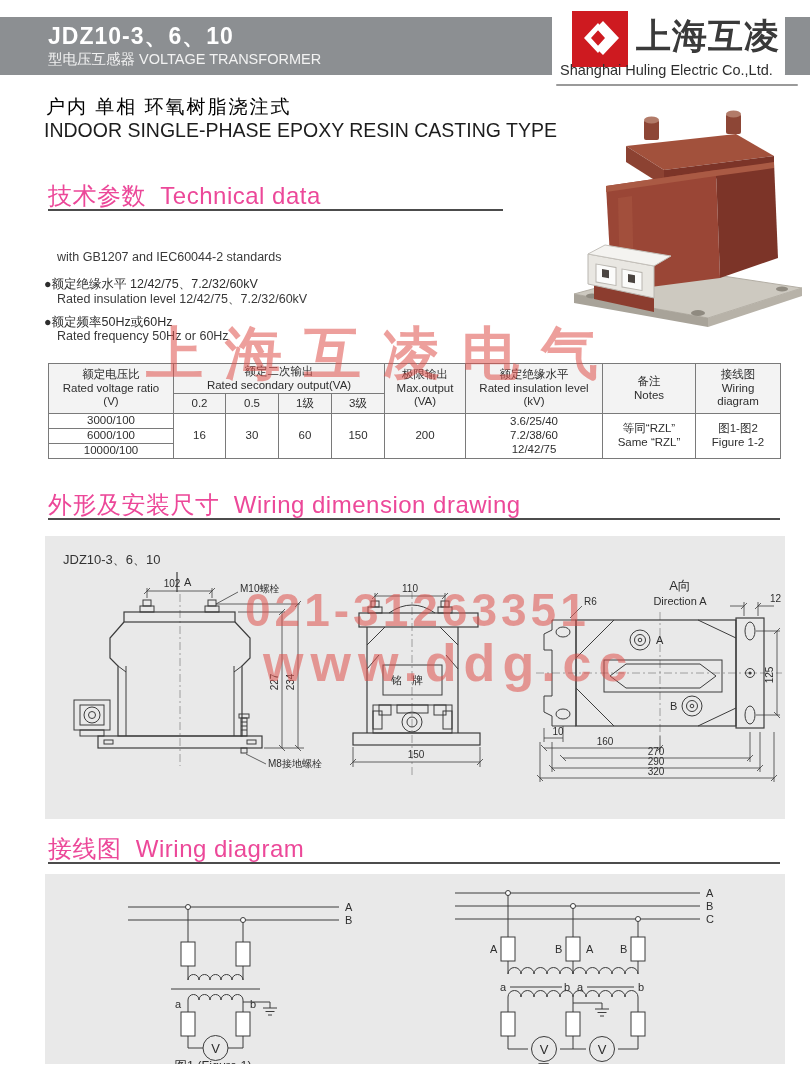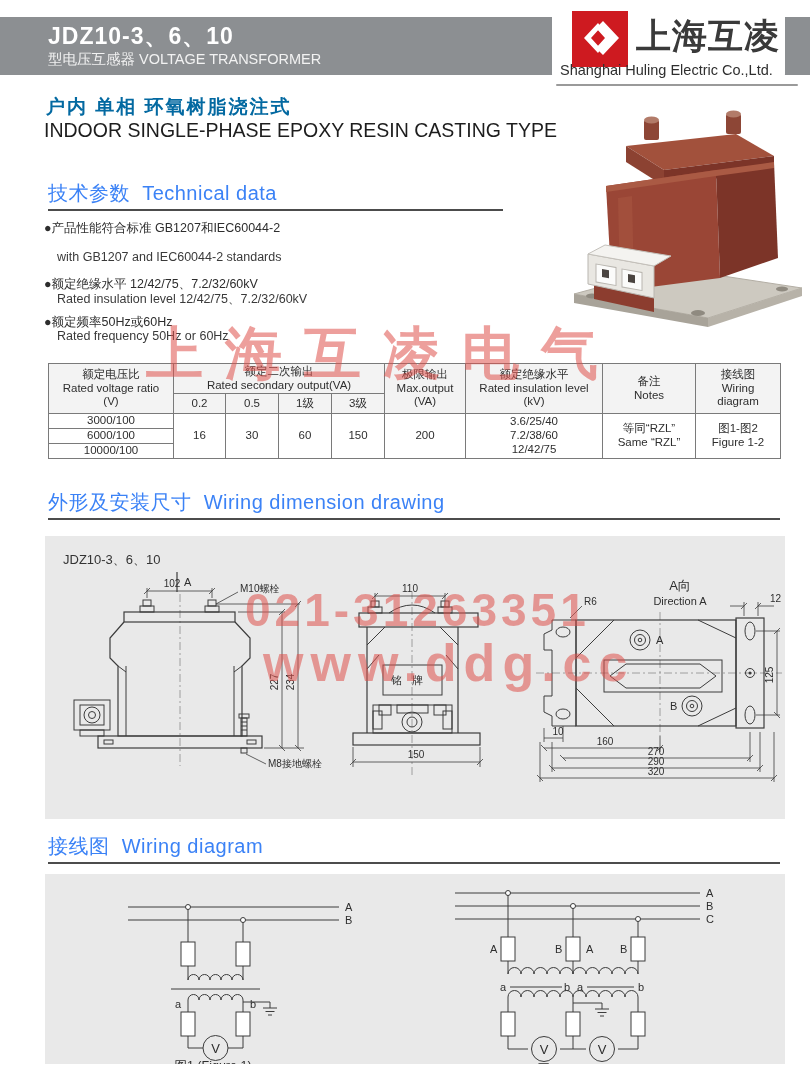--- a/index.html
+++ b/index.html
@@ -9,24 +9,24 @@
   
   .band{left:0;top:17px;width:810px;height:58px;background:#8c8f92;}
   .band-title{left:48px;top:21px;color:#fff;font-size:23px;font-weight:bold;letter-spacing:1px;}
   .band-sub{left:48px;top:50px;color:#f2f2f2;font-size:14.5px;}
   .logo-box{left:552px;top:0;width:233px;height:92px;background:#fff;border-radius:0 0 18px 18px;}
   .logo-mark{left:20px;top:11px;width:56px;height:56px;background:#ce1a20;}
   .brand-cn{left:84px;top:13px;font-size:35px;color:#3a3a3a;font-weight:bold;letter-spacing:1px;}
   .brand-en{left:8px;top:62px;font-size:14.5px;color:#2f2f2f;}
   .logo-underline{left:556px;top:84px;width:242px;height:2px;background:#9a9a9a;border-radius:2px;}
   
-  .intro-cn{left:46px;top:94px;font-size:19px;color:#0369a1;font-weight:700;letter-spacing:2px;}
+  .intro-cn{left:46px;top:94px;font-size:19px;color:#000000;font-weight:400;letter-spacing:2px;}
   .intro-en{left:44px;top:119px;font-size:19.5px;color:#1d1d1d;}
   
-  .sec-title{font-size:20px;color:#3b82f6;letter-spacing:0.5px;}
+  .sec-title{font-size:24px;color:#ec4899;letter-spacing:0.5px;}
   .rule{height:2px;background:#4c4c4c;}
   
   .b-cn{font-size:12.5px;color:#2d2d2d;}
   .b-en{font-size:12.5px;color:#3a3a3a;padding-left:13px;}
   
   .wm{color:rgba(222,80,74,0.55);font-weight:bold;z-index:6;white-space:nowrap;pointer-events:none;}
   .wm-name{left:146px;top:316px;font-size:57px;letter-spacing:22px;}
   .wm-phone{left:245px;top:581px;font-size:46px;letter-spacing:4px;text-align:right;}
   .wm-site{left:262px;top:631px;font-size:52px;letter-spacing:7px;}
   
@@ -107,21 +107,20 @@
       <rect x="70" y="168" width="7" height="8" fill="#4a4440" transform="skewY(10)" transform-origin="70 168"></rect>
     </svg>
   </div>
 
   <div class="abs sec-title" style="left:48px;top:180px;">
     <span>技术参数</span>&nbsp;
     <span>Technical data</span>
   </div>
   <div class="abs rule" style="left:48px;top:209px;width:455px;"></div>
 
-  <div class="abs b-cn" style="left:44px;top:220px;">●产品性能符合标准 GB1207和IEC60044-2</div>
   <div class="abs b-en" style="left:44px;top:250px;">with GB1207 and IEC60044-2 standards</div>
 
   <div class="abs b-cn" style="left:44px;top:276px;">●额定绝缘水平 12/42/75、7.2/32/60kV</div>
   <div class="abs b-en" style="left:44px;top:291px;">Rated insulation level 12/42/75、7.2/32/60kV</div>
 
   <div class="abs b-cn" style="left:44px;top:314px;">●额定频率50Hz或60Hz</div>
   <div class="abs b-en" style="left:44px;top:329px;">Rated frequency 50Hz or 60Hz</div>
 
   <div class="abs wm wm-name">上海互凌电气</div>
 

